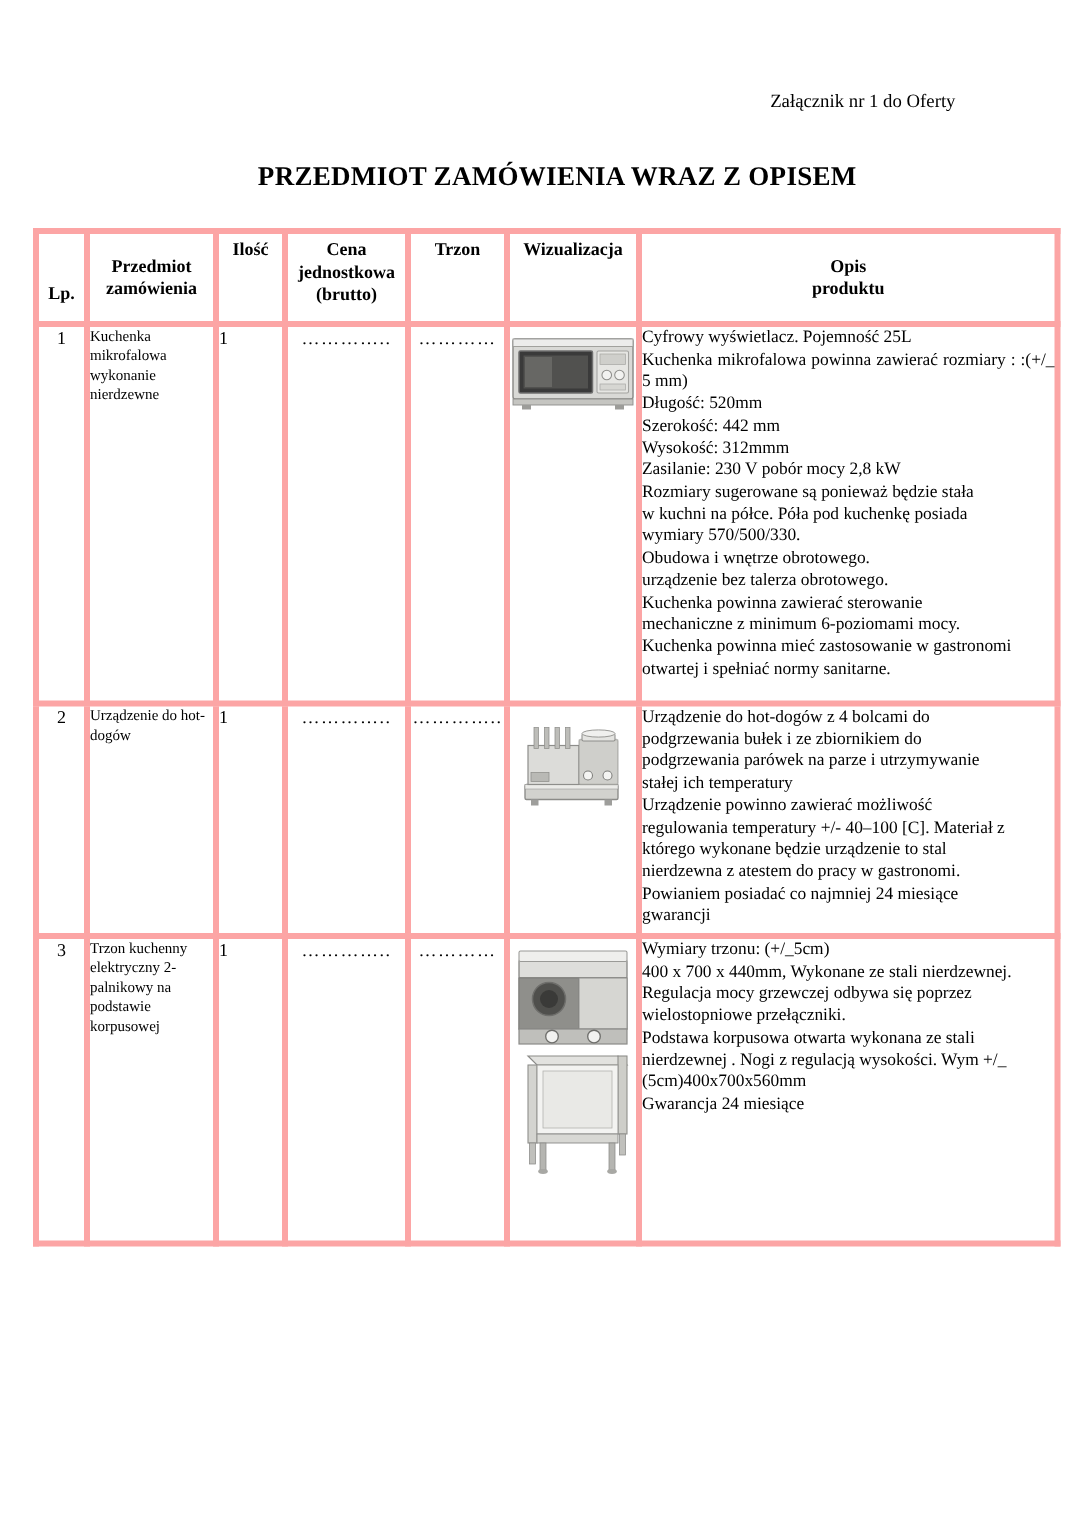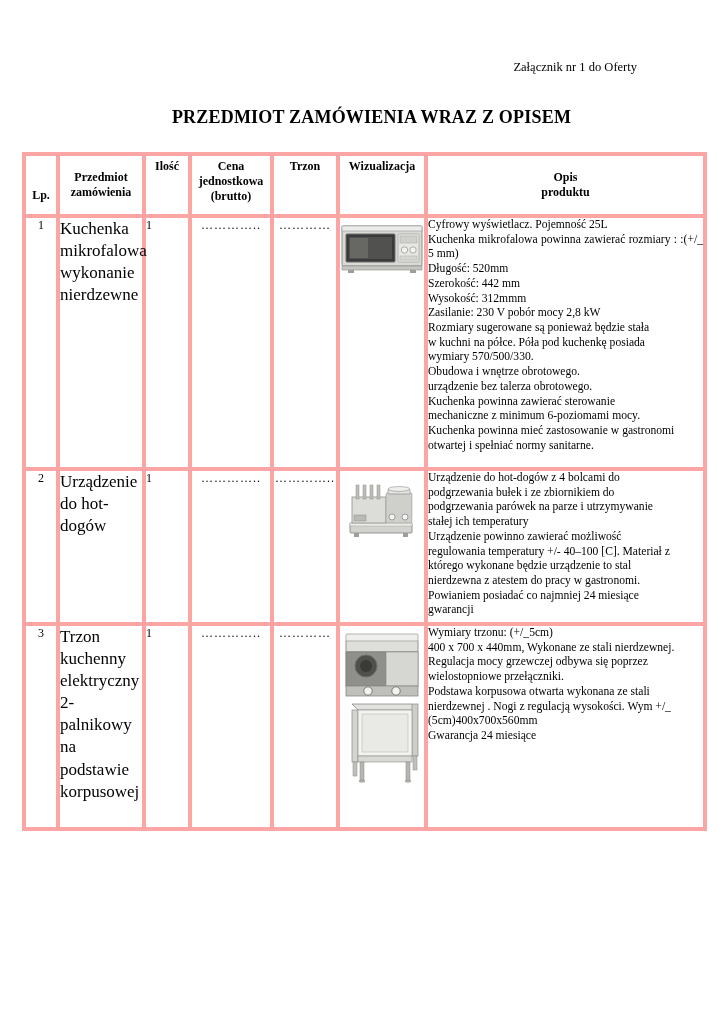--- a/index.html
+++ b/index.html
@@ -73,21 +73,21 @@
   .c-opis { width: 279px; }
 
   .lp-num {
     text-align: center;
     vertical-align: middle;
     font-size: 12px;
     font-weight: normal;
   }
   .item-name {
     vertical-align: middle;
-    font-size: 17px;
+    font-size: 10px;
     line-height: 1.3;
     padding: 4px 3px 4px 5px;
   }
   .qty {
     font-size: 12px;
     text-align: left;
     padding: 2px 0 0 22px;
     vertical-align: top;
   }
   .dots {

